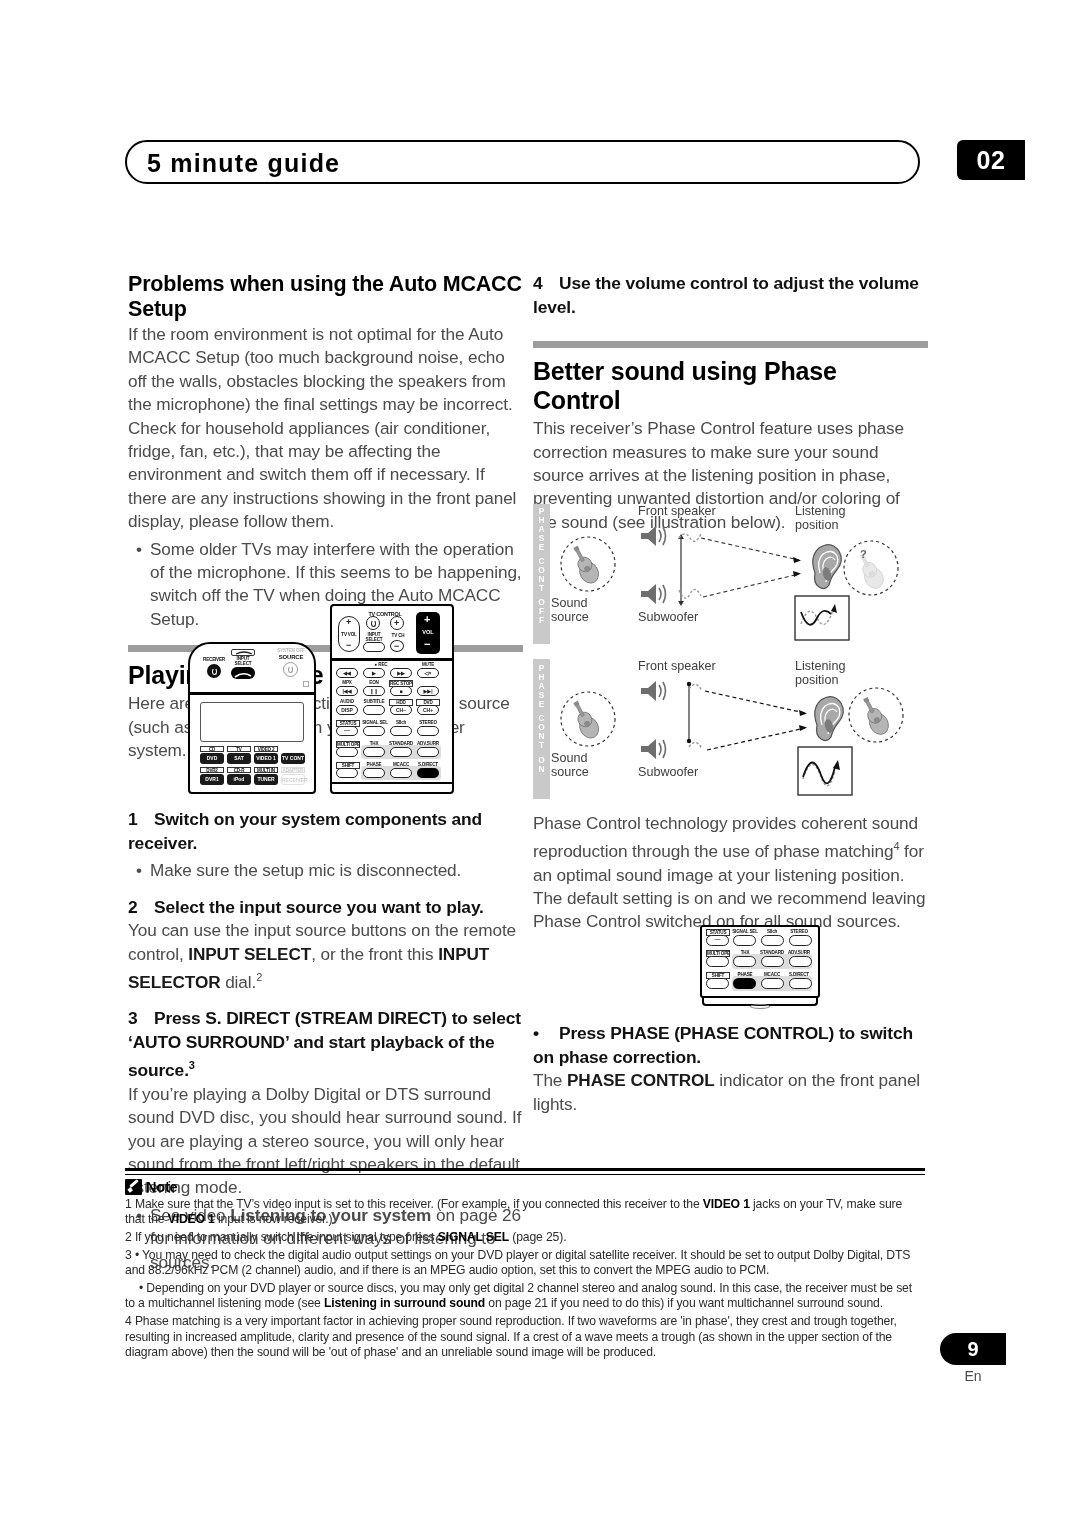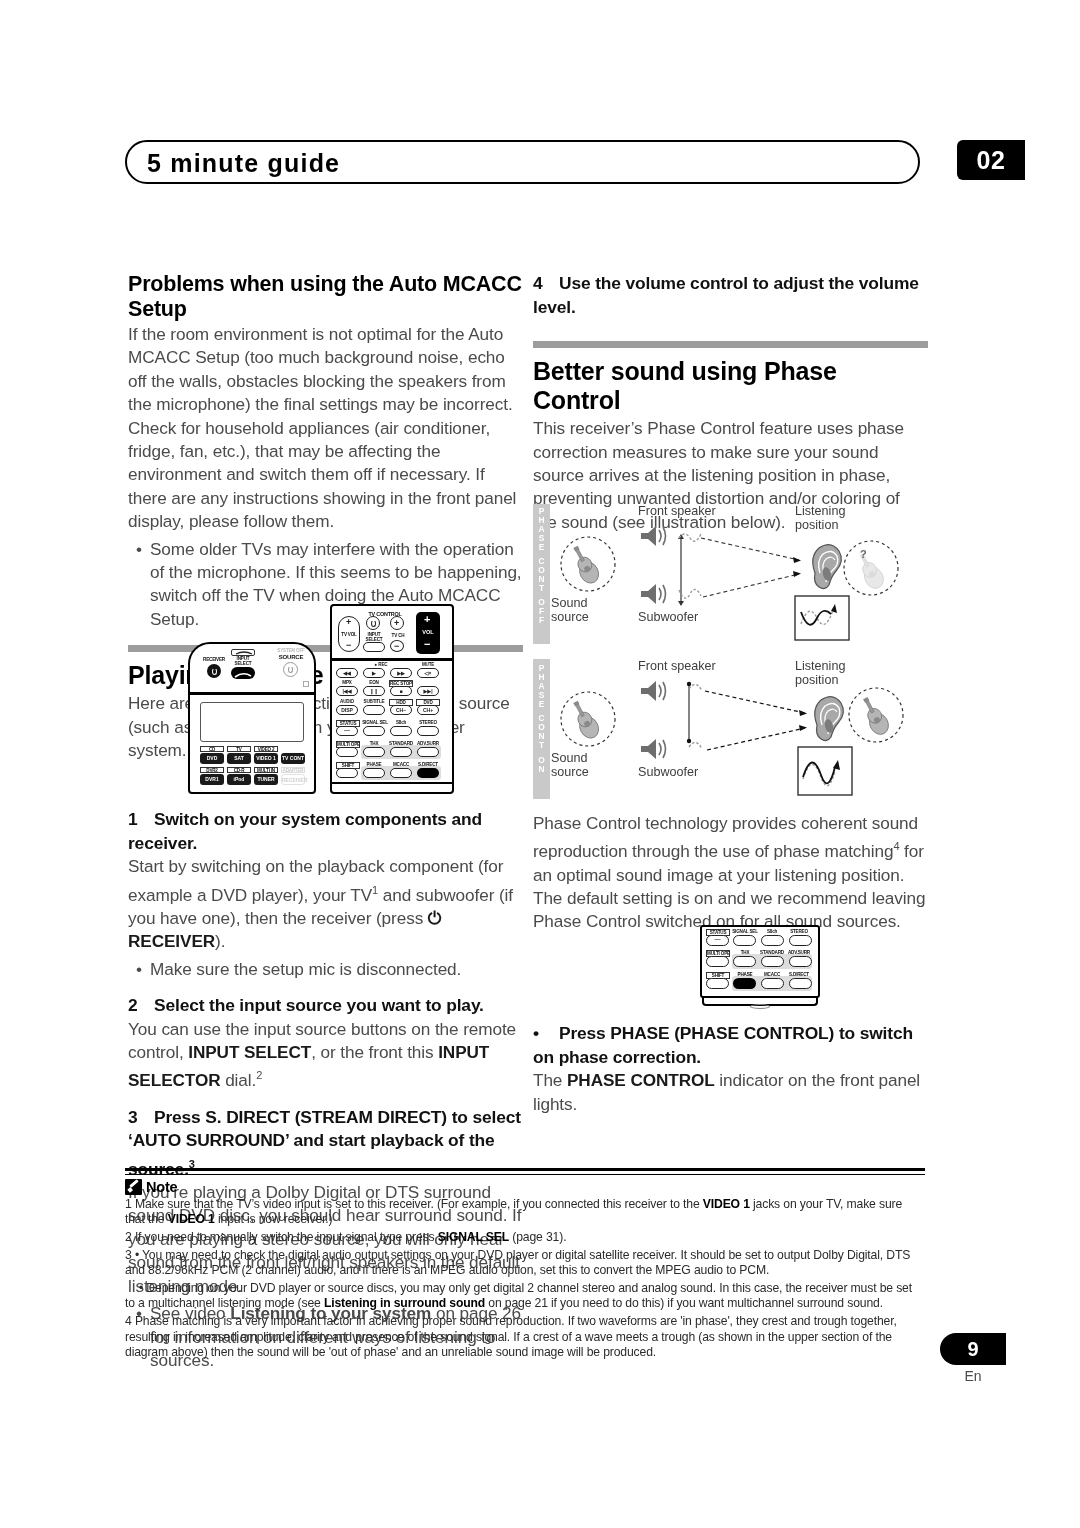--- a/index.html
+++ b/index.html
@@ -302,23 +302,20 @@
 
     <div class="rm" style="left:150px; top:182px; width:120px; height:12px; border-top:2px solid #000;"></div>
   </div>
 
   <div class="col" style="left:128px; top:808px; width:395px;">
 
     <div class="step" style="margin-top:0">
       <div class="step-head">
         <span class="num">1</span><span>Switch on your system components and receiver.</span>
       </div>
-      <p class="body">
-        <span>Start by switching on the playback component (for example a DVD player), your TV</span><sup>1</sup><span> and subwoofer (if you have one), then the receiver (press </span><span class="bold">⏻</span> <b>RECEIVER</b><span>).</span>
-      </p>
       <ul class="bul">
         <li>Make sure the setup mic is disconnected.</li>
       </ul>
     </div>
 
     <div class="step">
       <div class="step-head">
         <span class="num">2</span><span>Select the input source you want to play.</span>
       </div>
       <p class="body">
@@ -555,21 +552,21 @@
 
   <div class="foot">
     <div class="foot-rule1"></div>
     <div class="foot-rule2"></div>
     <div class="note-head">
       <div class="note-ico"></div>
       <div class="note-title">Note</div>
     </div>
     <div id="footnote-list">
         <p class="fn"><span>1 </span><span>Make sure that the TV’s video input is set to this receiver. (For example, if you connected this receiver to the </span><b>VIDEO 1</b><span> jacks on your TV, make sure that the </span><b>VIDEO 1</b><span> input is now receiver.)</span></p>
-        <p class="fn"><span>2 </span><span>If you need to manually switch the input signal type press </span><b>SIGNAL SEL</b><span> (page 31).</span></p>
+        <p class="fn"><span>2 </span><span>If you need to manually switch the input signal type press </span><b>SIGNAL SEL</b><span> (page 25).</span></p>
         <p class="fn"><span>3 </span><span>• You may need to check the digital audio output settings on your DVD player or digital satellite receiver. It should be set to output Dolby Digital, DTS and 88.2/96kHz PCM (2 channel) audio, and if there is an MPEG audio option, set this to convert the MPEG audio to PCM.</span></p>
         <p class="fn" style="text-indent: 14px;"><span>• Depending on your DVD player or source discs, you may only get digital 2 channel stereo and analog sound. In this case, the receiver must be set to a multichannel listening mode (see </span><b>Listening in surround sound</b><span> on page 21 if you need to do this) if you want multichannel surround sound.</span></p>
         <p class="fn"><span>4 </span><span>Phase matching is a very important factor in achieving proper sound reproduction. If two waveforms are 'in phase', they crest and trough together, resulting in increased amplitude, clarity and presence of the sound signal. If a crest of a wave meets a trough (as shown in the upper section of the diagram above) then the sound will be 'out of phase' and an unreliable sound image will be produced.</span></p>
       </div>
   </div>
 
   <div class="pageno">9</div>
   <div class="pagelang">En</div>
 
 </div>

